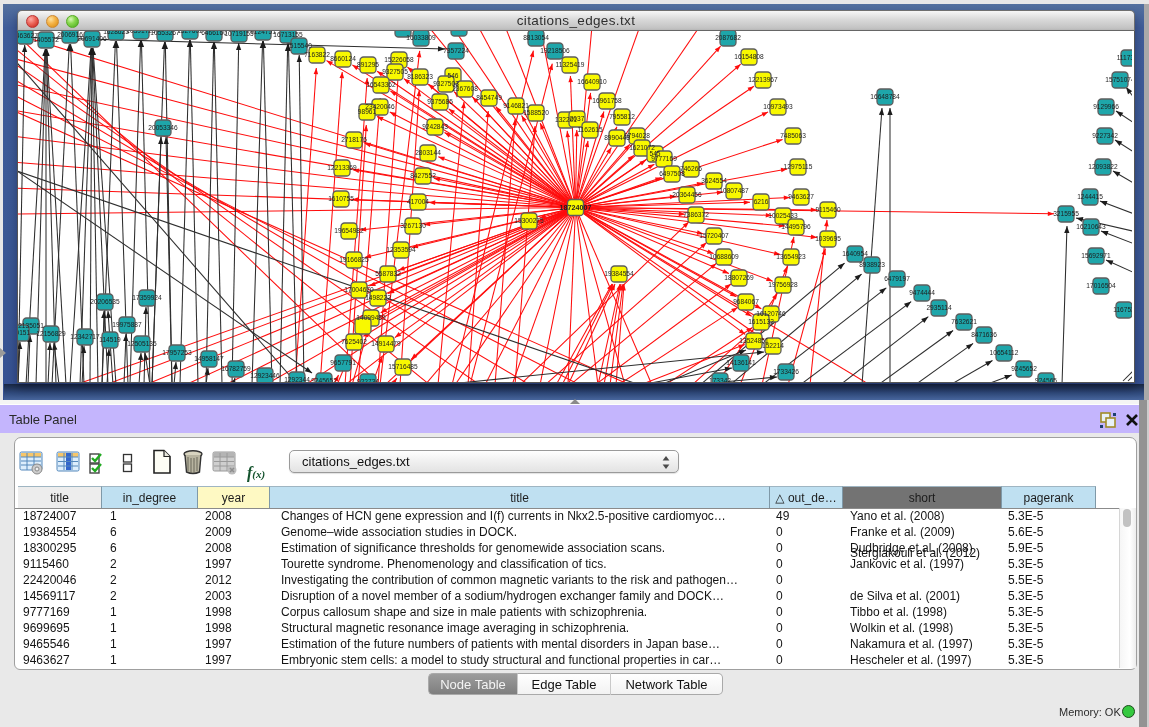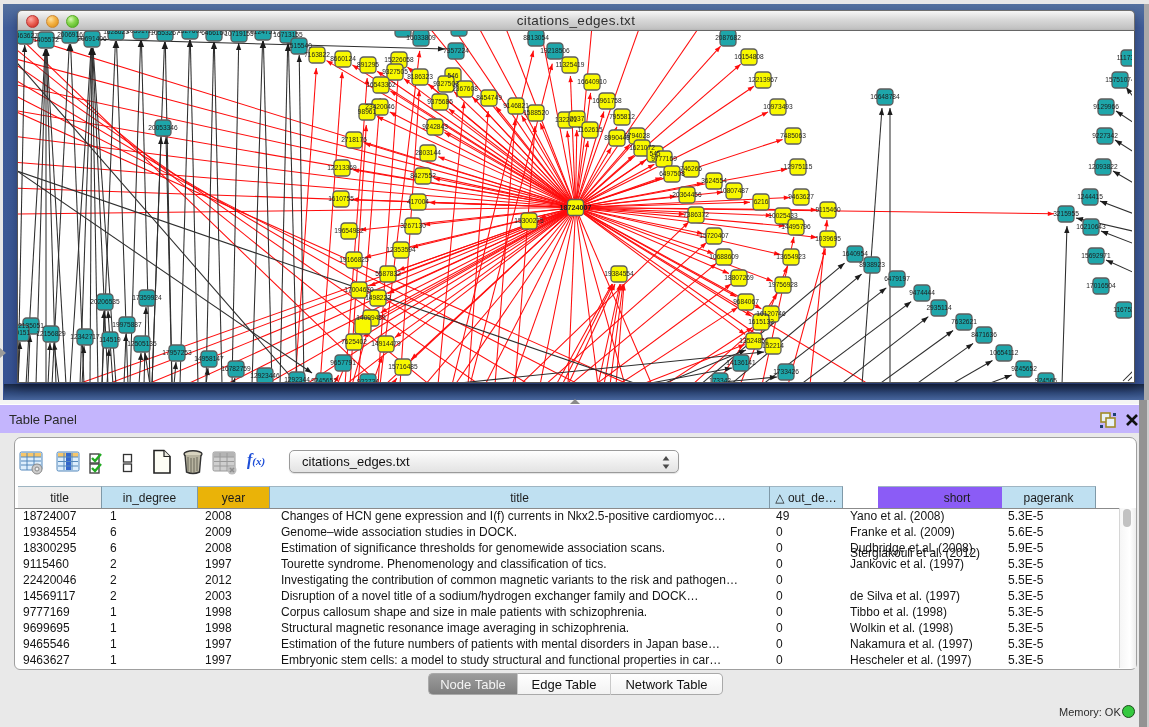--- a/index.html
+++ b/index.html
@@ -827,34 +827,34 @@
     <path d="M3 6 L4.5 23 Q11 26 17.5 23 L19 6" fill="#b8b4a0" stroke="#333" stroke-width="1.4"></path>
     <path d="M6 8v14M9 9v15M12 9v15M15 8v14" stroke="#6b685a" stroke-width="1"></path>
   </svg>
 <svg style="position:absolute;left:212px;top:451px" width="26" height="24">
     <rect x="1" y="1" width="22" height="19" rx="1.5" fill="#cfcfcf" stroke="#9a9a9a"></rect>
     <rect x="2" y="2" width="20" height="4" fill="#b5b5b5"></rect>
     <path d="M2 6h20M2 10.5h20M2 15h20M8 2v18M15 2v18" stroke="#9a9a9a" stroke-width="1" fill="none"></path>
     <circle cx="20" cy="19" r="4.5" fill="#bdbdbd"></circle>
     <path d="M18 17l4 4M22 17l-4 4" stroke="#8e8e8e" stroke-width="1.6"></path>
   </svg>
-<div style="position:absolute;left:247px;top:451px;width:30px;height:22px;font-family:'Liberation Serif',serif;font-style:italic;font-weight:bold;font-size:16px;color:#1d4ed8">f<span style="font-size:11px">(x)</span></div>
+<div style="position:absolute;left:247px;top:464px;width:30px;height:22px;font-family:'Liberation Serif',serif;font-style:italic;font-weight:bold;font-size:16px;color:#14532d">f<span style="font-size:11px">(x)</span></div>
 <div class="combo">
     <span class="txt">citations_edges.txt</span>
 <svg style="position:absolute;right:8px;top:5px" width="8" height="13">
 <path d="M4 0 L7.4 4.4 L0.6 4.4 Z" fill="#4a4a4a"></path>
       <path d="M4 13 L7.4 8.6 L0.6 8.6 Z" fill="#4a4a4a"></path>
 </svg>
   </div>
 <div class="hcell" style="left:18px;width:83px;background:#ededed">title</div>
 <div class="hcell" style="left:102px;width:95px;background:#bfe0f1">in_degree</div>
-<div class="hcell" style="left:198px;width:71px;background:#eab308">year</div>
+<div class="hcell" style="left:198px;width:71px;background:#fef9c3">year</div>
 <div class="hcell" style="left:270px;width:499px;background:#bfe0f1">title</div>
 <div class="hcell" style="left:770px;width:72px;background:#bfe0f1">△ out_de…</div>
-<div class="hcell" style="left:878px;width:158px;background:#8b5cf6">short</div>
+<div class="hcell" style="left:843px;width:158px;background:#737373">short</div>
 <div class="hcell" style="left:1002px;width:93px;background:#bfe0f1">pagerank</div>
 <div class="hline"></div>
 <div class="cell" style="left:23px;top:509px">18724007</div>
 <div class="cell" style="left:110px;top:509px">1</div>
 <div class="cell" style="left:205px;top:509px">2008</div>
 <div class="cell" style="left:281px;top:509px">Changes of HCN gene expression and I(f) currents in Nkx2.5-positive cardiomyoc…</div>
 <div class="cell" style="left:776px;top:509px">49</div>
 <div class="cell" style="left:850px;top:509px">Yano et al. (2008)</div>
 <div class="cell" style="left:1008px;top:509px">5.3E-5</div>
 <div class="cell" style="left:23px;top:525px">19384554</div>
@@ -881,23 +881,23 @@
 <div class="cell" style="left:23px;top:573px">22420046</div>
 <div class="cell" style="left:110px;top:573px">2</div>
 <div class="cell" style="left:205px;top:573px">2012</div>
 <div class="cell" style="left:281px;top:573px">Investigating the contribution of common magnetic variants to the risk and pathogen…</div>
 <div class="cell" style="left:776px;top:573px">0</div>
 <div class="cell" style="left:850px;top:546px">Stergiakouli et al. (2012)</div>
 <div class="cell" style="left:1008px;top:573px">5.5E-5</div>
 <div class="cell" style="left:23px;top:589px">14569117</div>
 <div class="cell" style="left:110px;top:589px">2</div>
 <div class="cell" style="left:205px;top:589px">2003</div>
-<div class="cell" style="left:281px;top:589px">Disruption of a novel title of a sodium/hydrogen exchanger family and DOCK…</div>
+<div class="cell" style="left:281px;top:589px">Disruption of a novel member of a sodium/hydrogen exchanger family and DOCK…</div>
 <div class="cell" style="left:776px;top:589px">0</div>
-<div class="cell" style="left:850px;top:589px">de Silva et al. (1997)</div>
+<div class="cell" style="left:850px;top:589px">de Silva et al. (2001)</div>
 <div class="cell" style="left:1008px;top:589px">5.3E-5</div>
 <div class="cell" style="left:23px;top:605px">9777169</div>
 <div class="cell" style="left:110px;top:605px">1</div>
 <div class="cell" style="left:205px;top:605px">1998</div>
 <div class="cell" style="left:281px;top:605px">Corpus callosum shape and size in male patients with schizophrenia.</div>
 <div class="cell" style="left:776px;top:605px">0</div>
 <div class="cell" style="left:850px;top:605px">Tibbo et al. (1998)</div>
 <div class="cell" style="left:1008px;top:605px">5.3E-5</div>
 <div class="cell" style="left:23px;top:621px">9699695</div>
 <div class="cell" style="left:110px;top:621px">1</div>

